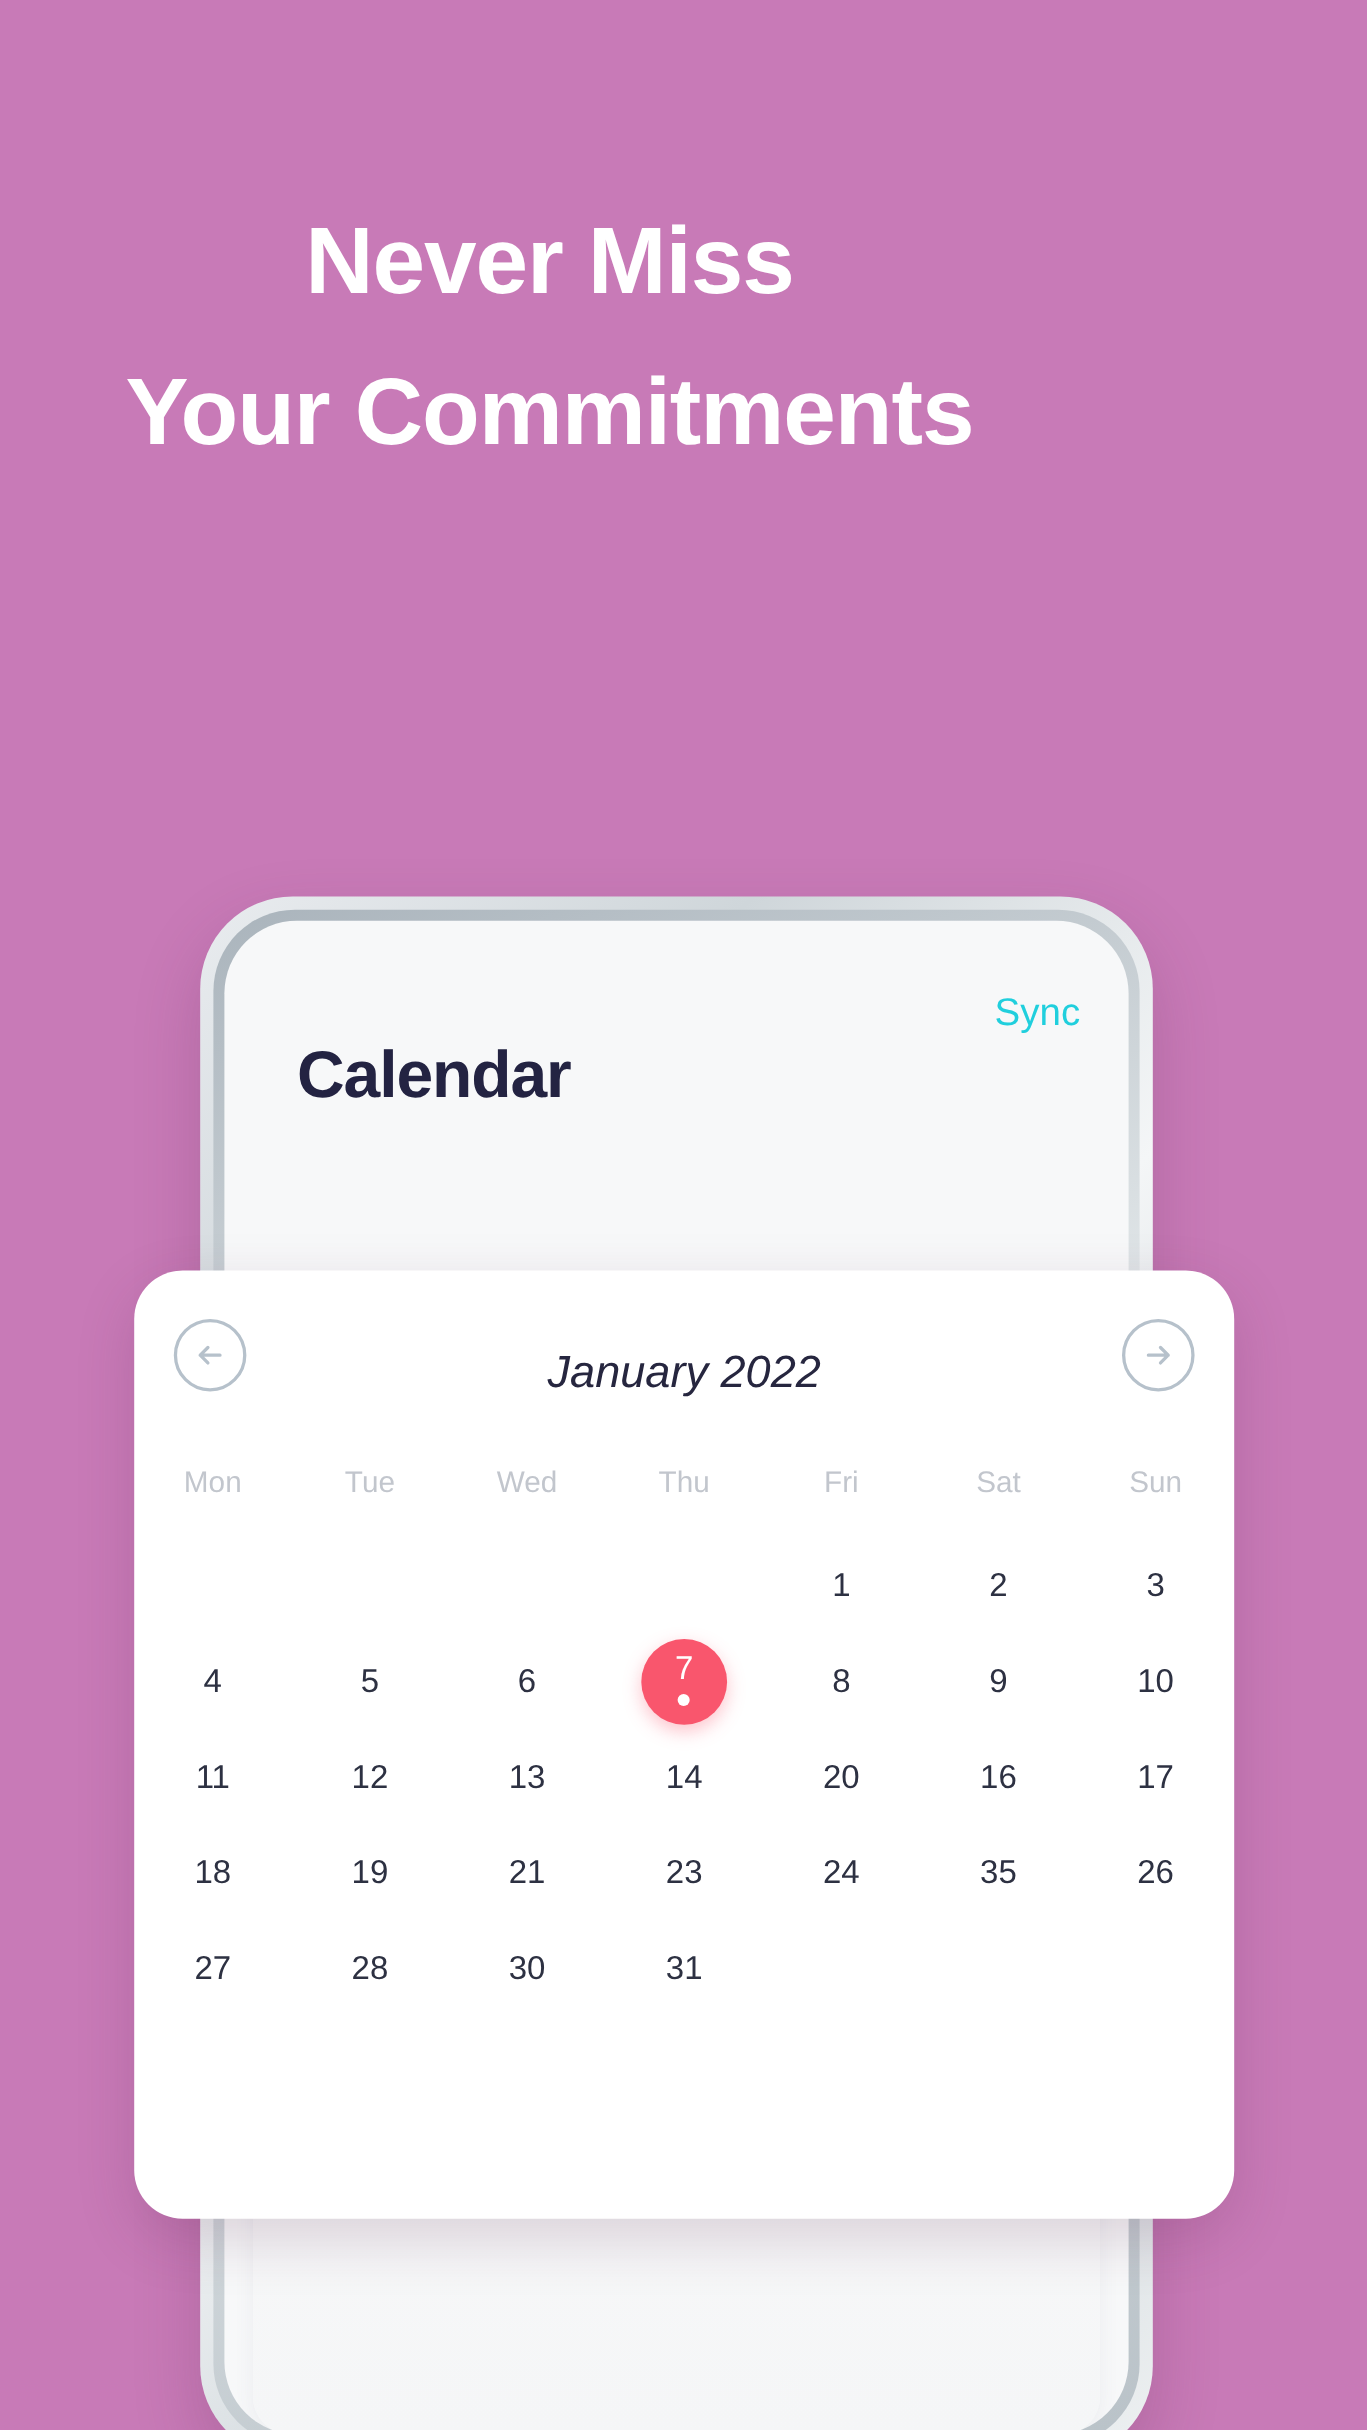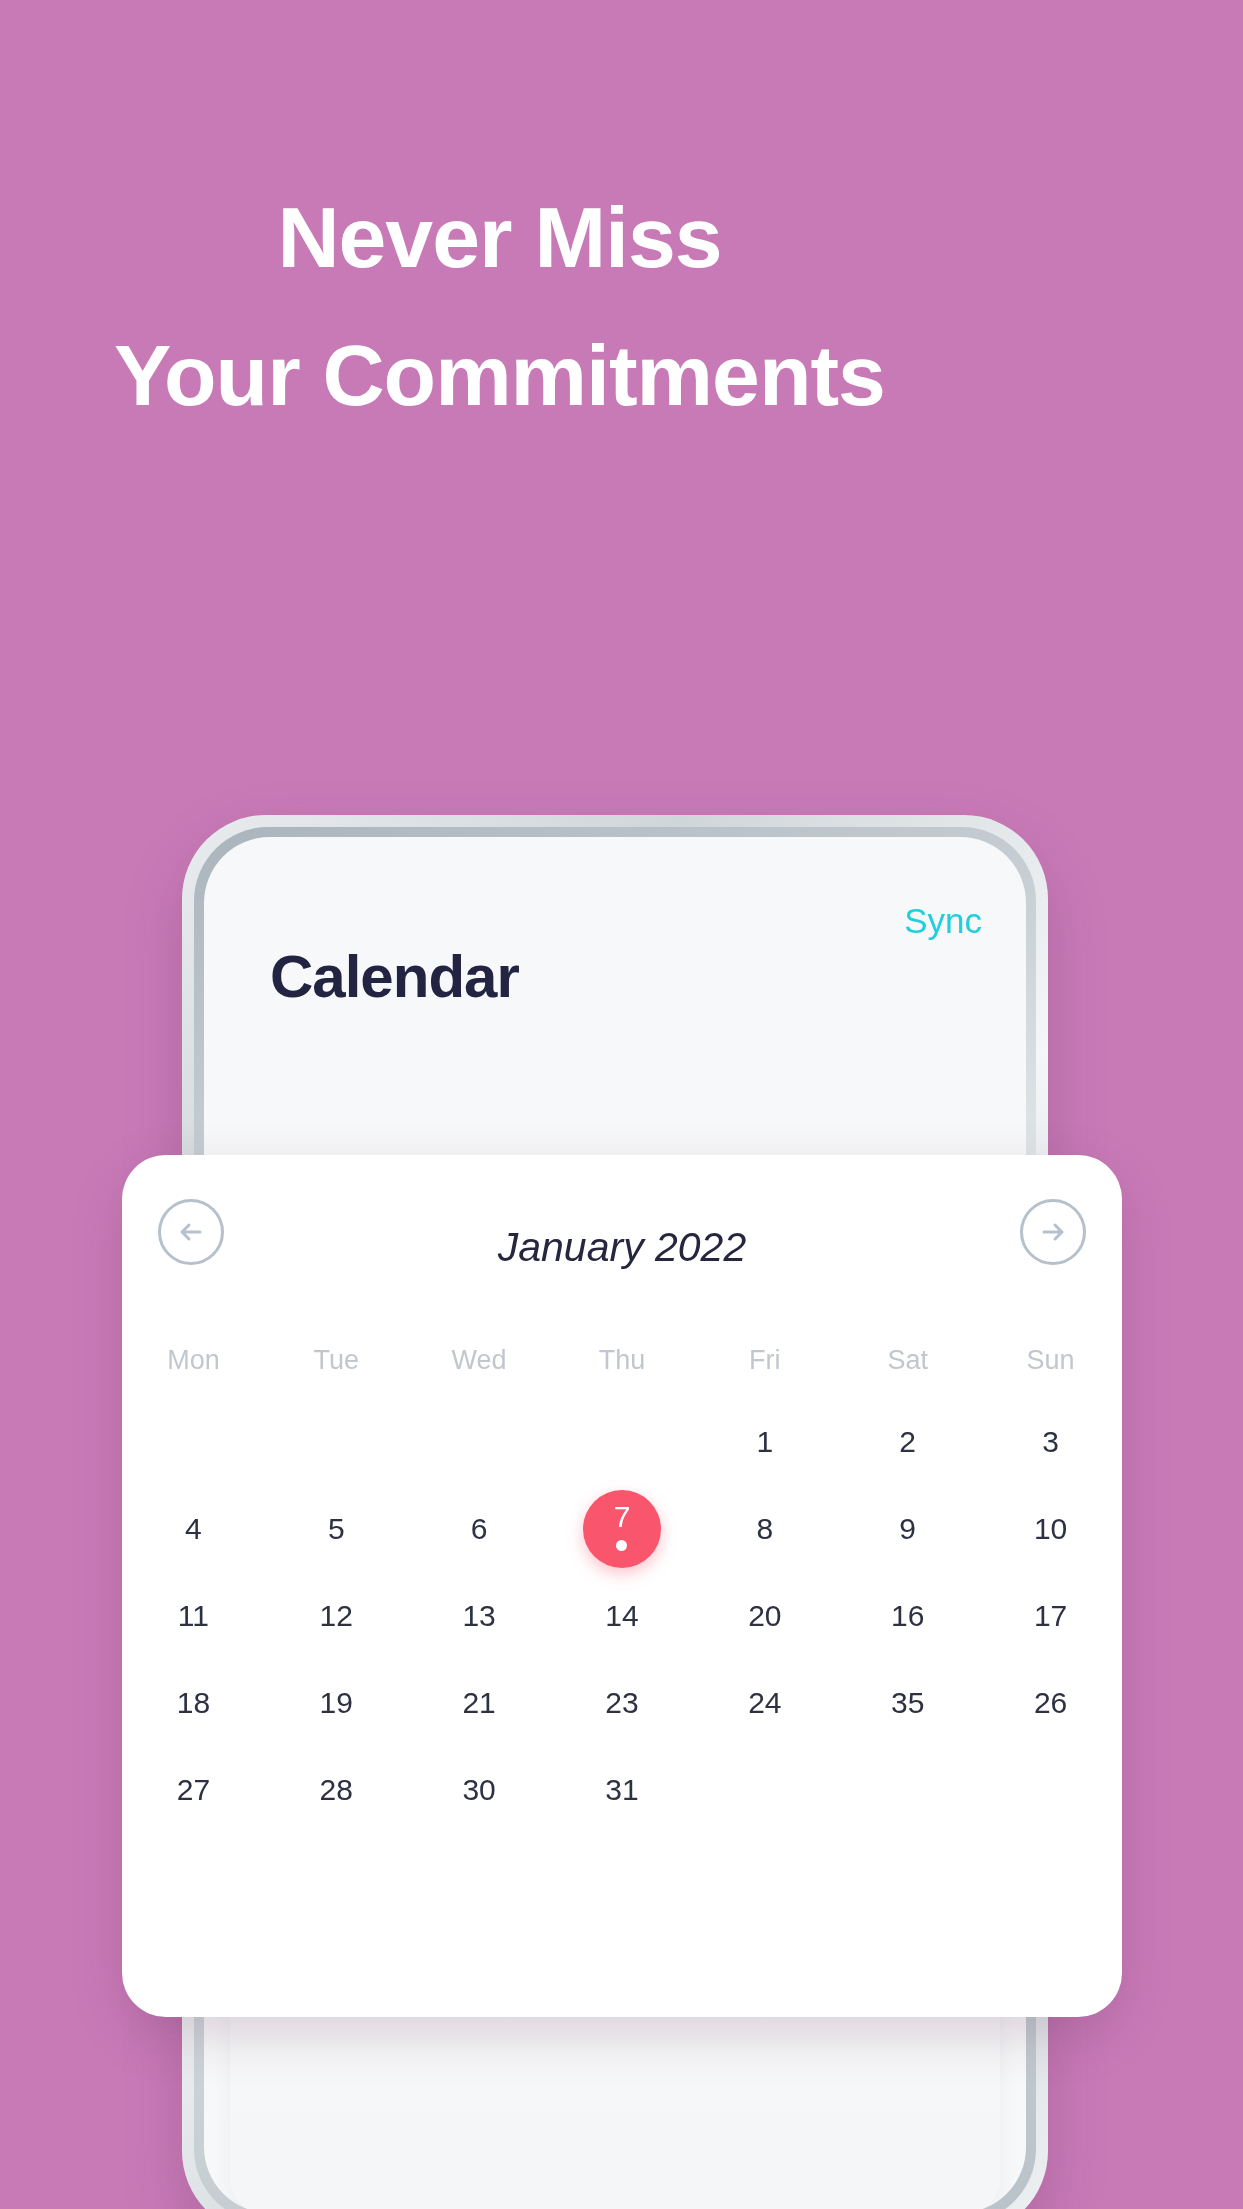--- a/index.html
+++ b/index.html
@@ -213,21 +213,20 @@
     top: 177px;
     left: 0;
     right: 0;
     display: grid;
     grid-template-columns: repeat(7, 1fr);
   }
   .weekday {
     text-align: center;
     font-size: 27px;
     color: #c2c6cd;
-    margin-top: 13px;
   }
 
   .day-grid {
     position: absolute;
     top: 243px;
     left: 0;
     right: 0;
     display: grid;
     grid-template-columns: repeat(7, 1fr);
     grid-auto-rows: 87px;

